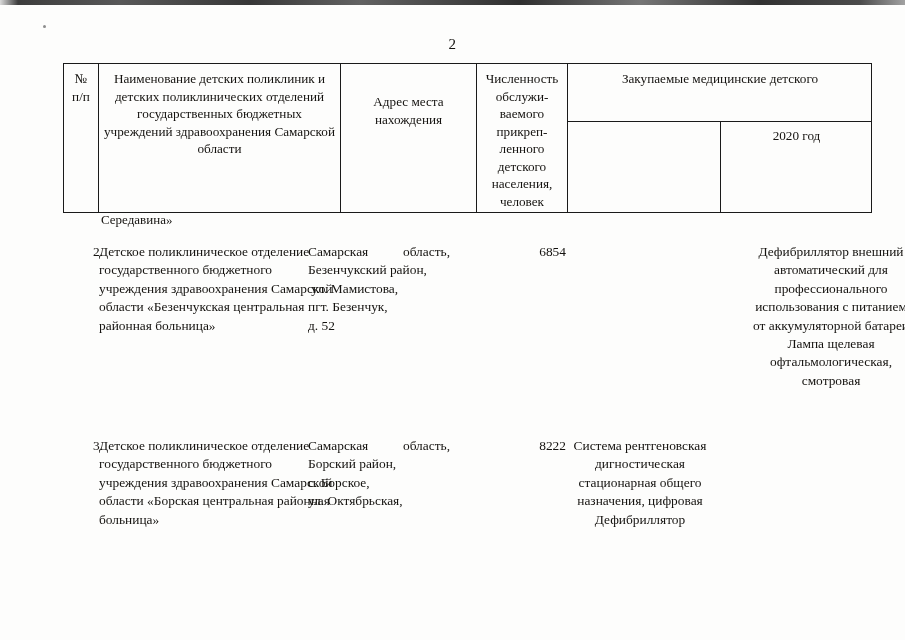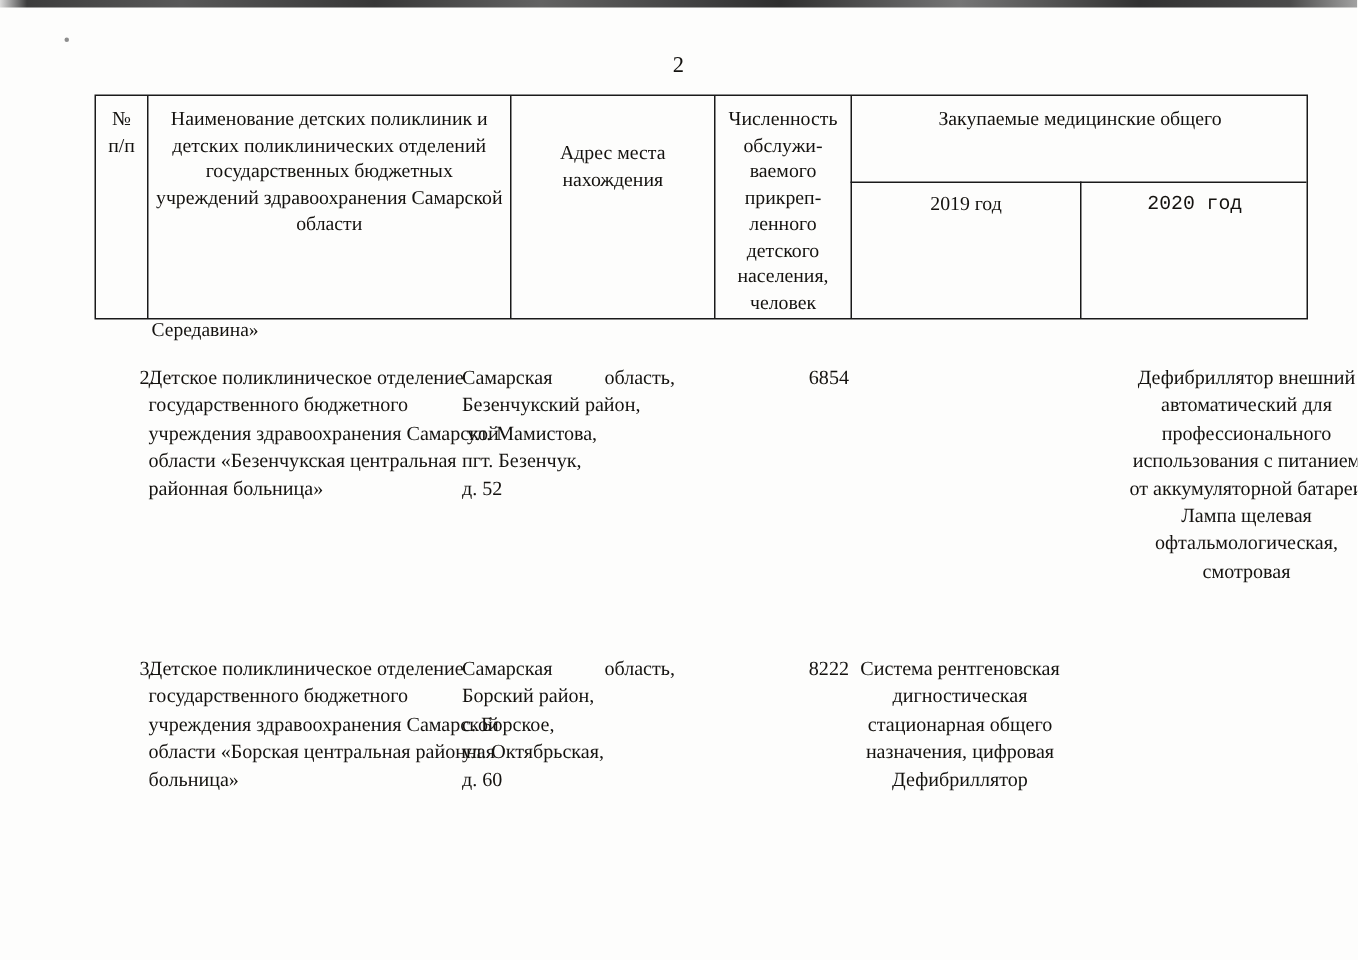--- a/index.html
+++ b/index.html
@@ -77,21 +77,21 @@
     font-size: 13.2px;
     line-height: 17.5px;
     padding: 6px 4px 0 4px;
   }
   .hcell.num     { left: 0px;   top: 0;   width: 34px;  }
   .hcell.name    { left: 35px;  top: 0;   width: 241px; }
   .hcell.addr    { left: 277px; top: 0;   width: 135px; margin-top: 23px; }
   .hcell.pop     { left: 413px; top: 0;   width: 90px;  }
   .hcell.goods   { left: 504px; top: 0;   width: 304px; }
   .hcell.y2019   { left: 504px; top: 57px; width: 152px; }
-  .hcell.y2020   { left: 657px; top: 57px; width: 151px; font-family: Liberation Mono, monospace; }
+  .hcell.y2020   { left: 657px; top: 57px; width: 151px; }
 
   
   .after-table {
     position: absolute;
     left: 101px;
     top: 211px;
     font-size: 13px;
     line-height: 18px;
   }
 
@@ -142,22 +142,21 @@
     <div class="hcell num">
       <div>№</div>
       <div>п/п</div>
     </div>
 
     <div class="hcell name">Наименование детских поликлиник и детских поликлинических отделений государственных бюджетных учреждений здравоохранения Самарской области</div>
     <div class="hcell addr">Адрес места нахождения</div>
 
     <div class="hcell pop">Численность обслужи-<br>ваемого прикреп-<br>ленного детского населения, человек</div>
 
-    <div class="hcell goods">Закупаемые медицинские общего</div>
-    <div class="hcell y2019">2019 год</div>
+    <div class="hcell goods">Закупаемые медицинские детского</div>
     <div class="hcell y2020">2020 год</div>
   </div>
 
   <div class="after-table">Середавина»</div>
 
   <div class="row row-2">
     <div class="cell c-num">2.</div>
     <div class="cell c-name">Детское поликлиническое отделение государственного бюджетного учреждения здравоохранения Самарской области «Безенчукская центральная районная больница»</div>
     <div class="cell c-addr">
       <div class="addr-spread">
@@ -178,20 +177,19 @@
     <div class="cell c-num">3.</div>
     <div class="cell c-name">Детское поликлиническое отделение государственного бюджетного учреждения здравоохранения Самарской области «Борская центральная районная больница»</div>
     <div class="cell c-addr">
       <div class="addr-spread">
           <span>Самарская</span>
           <span>область,</span>
         </div>
       <div class="nowrap">Борский район,</div>
       <div class="nowrap">с. Борское,</div>
       <div class="nowrap">ул. Октябрьская,</div>
-      <div class="nowrap">д. 60</div>
     </div>
     <div class="cell c-pop">8222</div>
     <div class="cell c-2019">Система рентгеновская дигностическая стационарная общего назначения, цифровая Дефибриллятор</div>
     <div class="cell c-2020"></div>
   </div>
 
 </div>
 
 </body></html>

